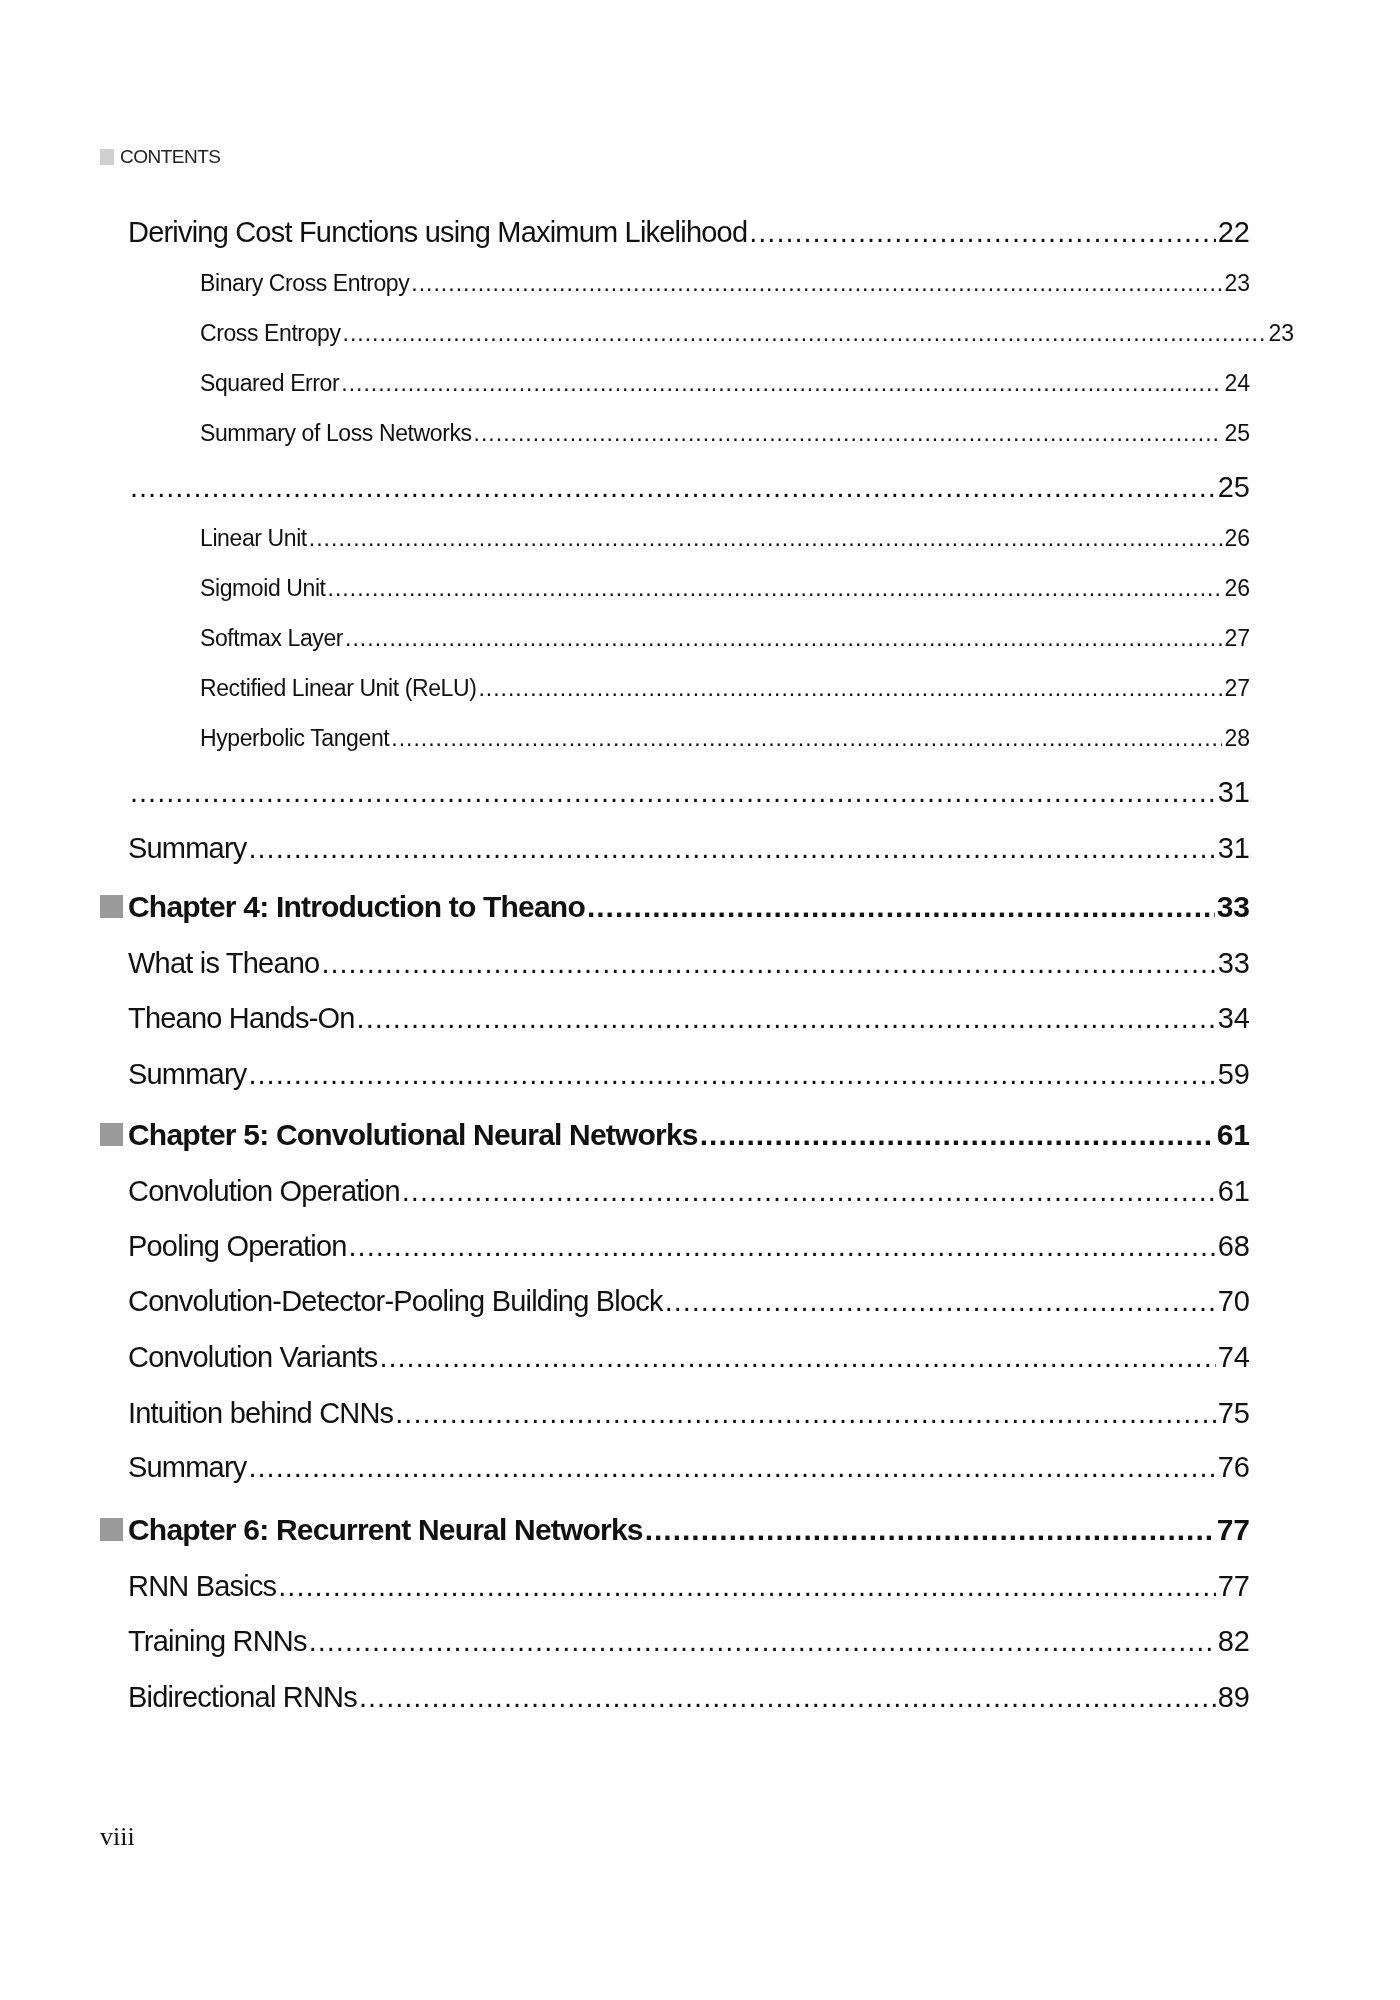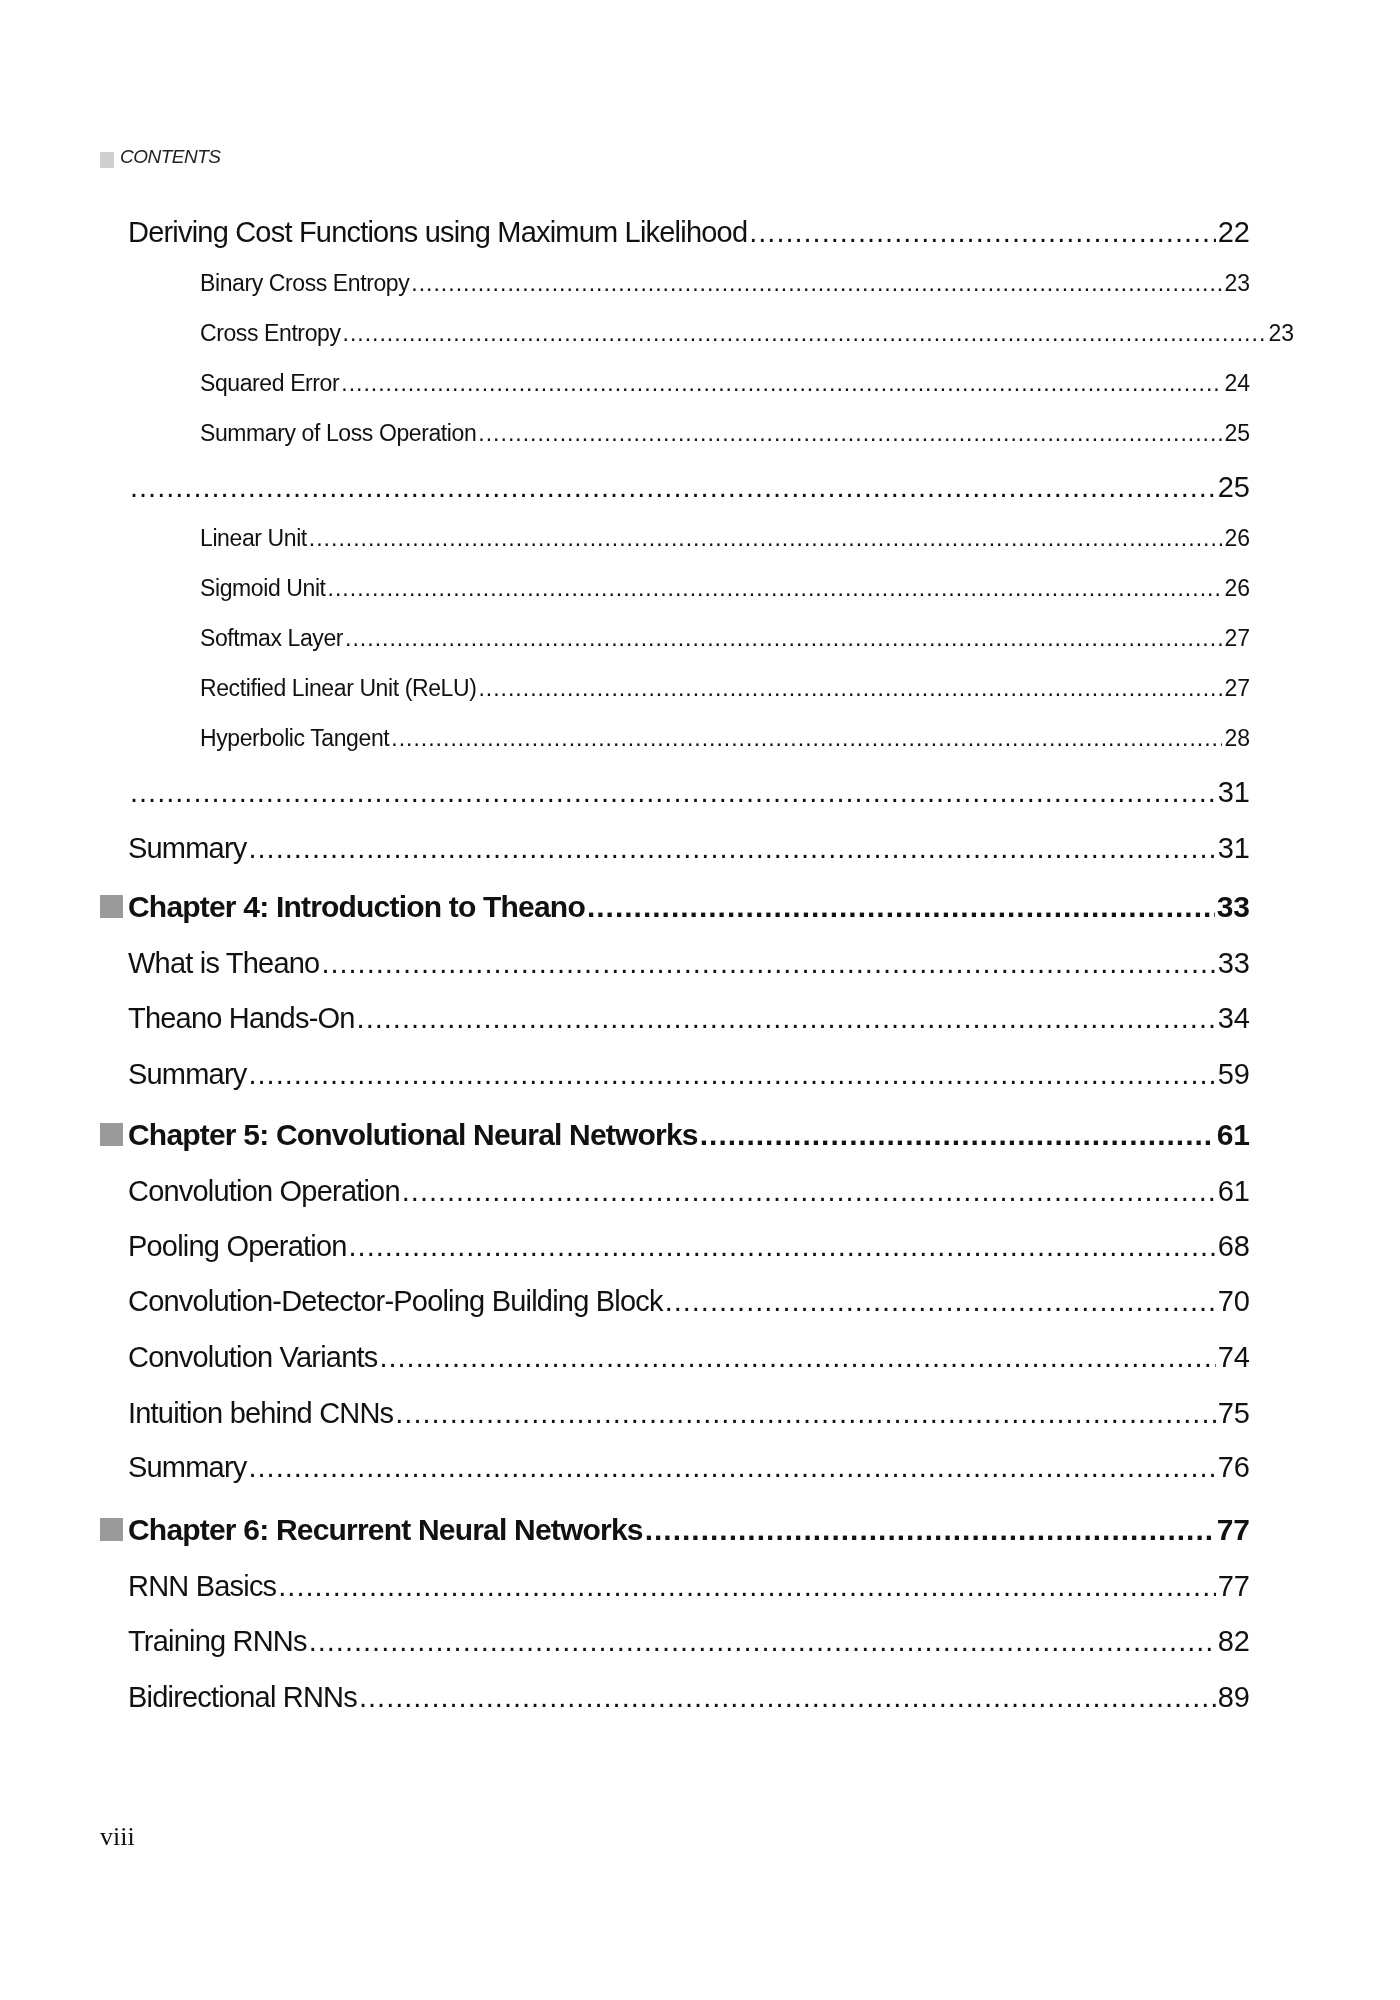--- a/index.html
+++ b/index.html
@@ -1,17 +1,17 @@
 <!DOCTYPE html>
 <html><head>
 <meta charset="utf-8">
 <style>
   html, body { margin: 0; padding: 0; background: #ffffff; }
   body { width: 1400px; height: 2000px; position: relative; overflow: hidden; font-family: "Liberation Sans", sans-serif; color: #111111; }
-  .running-head { position: absolute; left: 100px; top: 146px; display: flex; align-items: flex-end; font-style: italic; }
+  .running-head { position: absolute; left: 100px; top: 146px; display: flex; align-items: center; }
   .running-head .mark { width: 14px; height: 16px; background: #cfcfcf; margin-right: 6px; }
   .running-head .label { font-size: 19px; letter-spacing: -0.5px; color: #222; }
   .toc-row { position: absolute; left: 0; width: 1400px; height: 40px; display: flex; align-items: center; }
   .toc-row .inner { position: absolute; right: 150px; display: flex; align-items: baseline; white-space: nowrap; }
   .toc-row .title { white-space: nowrap; letter-spacing: -0.8px; }
   .toc-row .leader { flex: 1; overflow: hidden; white-space: nowrap; letter-spacing: 1px; margin: 0 2px; }
   .toc-row .page { text-align: right; }
   .lvl-chapter .inner { left: 128px; font-size: 30px; font-weight: bold; }
   .lvl-section .inner { left: 128px; font-size: 29px; }
   .lvl-sub .inner { left: 168px; font-size: 23px; }
@@ -51,21 +51,21 @@
     </div>
     <div class="toc-row lvl-sub" style="top: 363px;">
       <div class="inner">
         <span class="title">Squared Error</span>
         <span class="leader">..........................................................................................................................................................................................................</span>
         <span class="page">24</span>
       </div>
     </div>
     <div class="toc-row lvl-sub" style="top: 413px;">
       <div class="inner">
-        <span class="title">Summary of Loss Operation</span>
+        <span class="title">Summary of Loss Networks</span>
         <span class="leader">..........................................................................................................................................................................................................</span>
         <span class="page">25</span>
       </div>
     </div>
     <div class="toc-row lvl-section" style="top: 467px;">
       <div class="inner">
         <span class="leader">..........................................................................................................................................................................................................</span>
         <span class="page">25</span>
       </div>
     </div>

